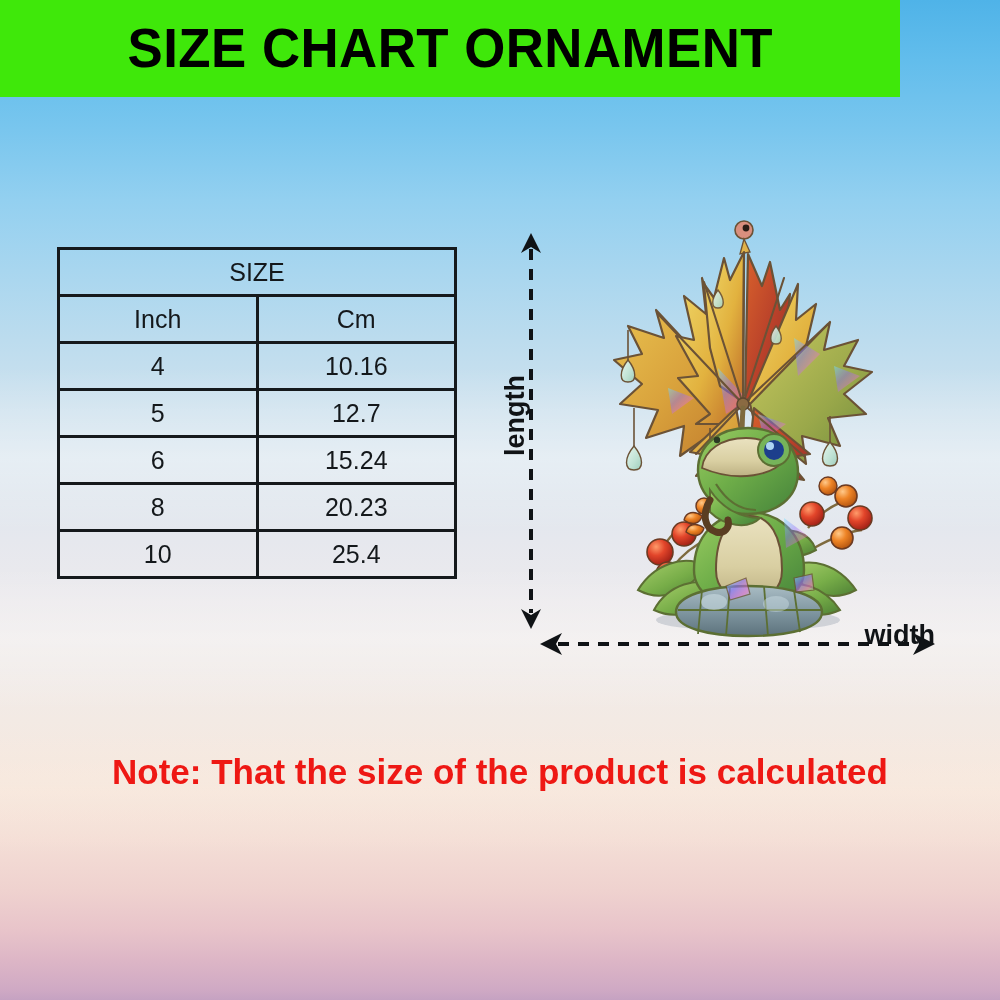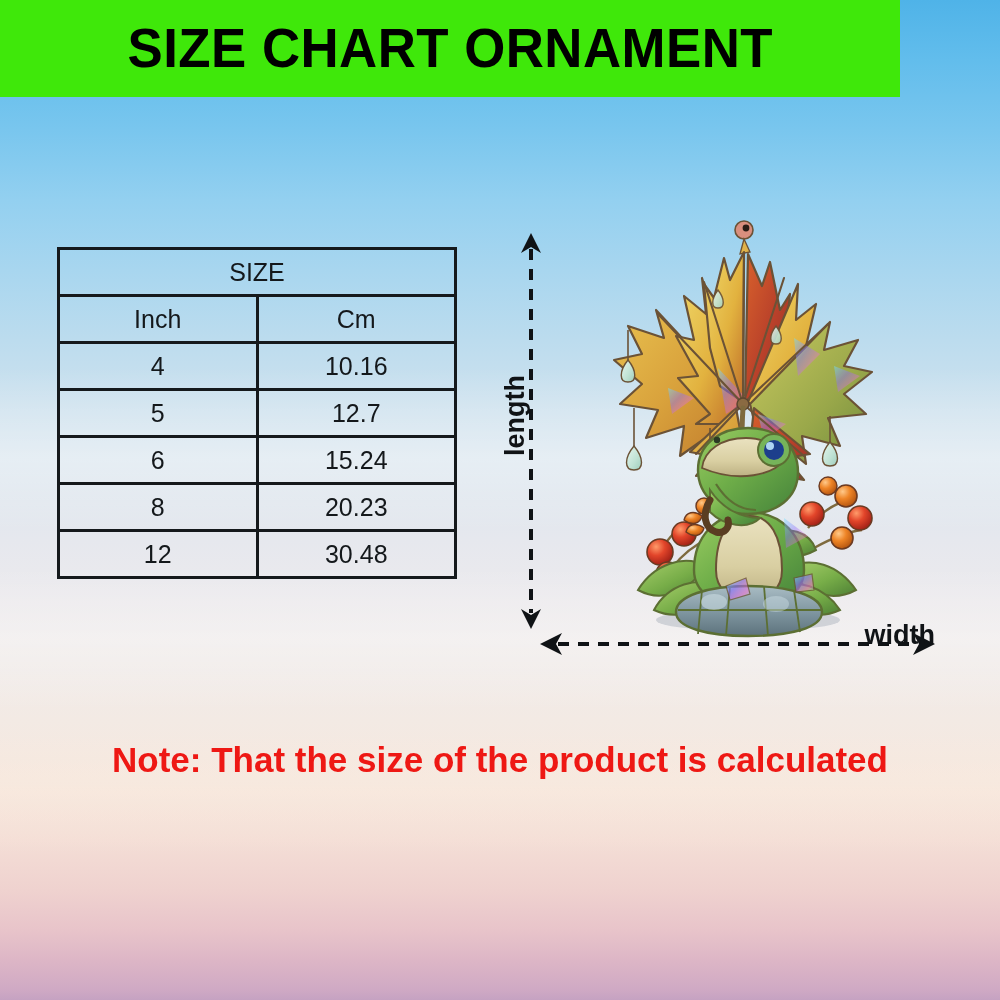--- a/index.html
+++ b/index.html
@@ -154,21 +154,21 @@
     left: 50px;
     top: 735px;
     width: 900px;
     text-align: center;
     color: #ee1814;
     font-size: 35px;
     font-weight: bold;
     line-height: 50px;
     font-family: "Liberation Sans", sans-serif;
   }
-  #note-block div { white-space: nowrap; }
+  #note-block div { white-space: nowrap; margin-top: 12px; }
 </style>
 </head>
 <body>
 
 <div id="page">
 
   <div id="cloudbands"></div>
 
   <div id="header-banner">
     <div id="header-title">SIZE CHART ORNAMENT</div>
@@ -194,22 +194,22 @@
         </tr>
         <tr>
           <td>6</td>
           <td>15.24</td>
         </tr>
         <tr>
           <td>8</td>
           <td>20.23</td>
         </tr>
         <tr>
-          <td>12</td>
-          <td>30.48</td>
+          <td>10</td>
+          <td>25.4</td>
         </tr>
       </tbody>
     </table>
   </div>
 
   <svg id="length-arrow" viewBox="0 0 26 396">
     <line x1="13" y1="16" x2="13" y2="380" stroke="#101316" stroke-width="4" stroke-dasharray="11 9"></line>
     <polygon points="13,0 3,20 13,14 23,20" fill="#101316"></polygon>
     <polygon points="13,396 3,376 13,382 23,376" fill="#101316"></polygon>
   </svg>

